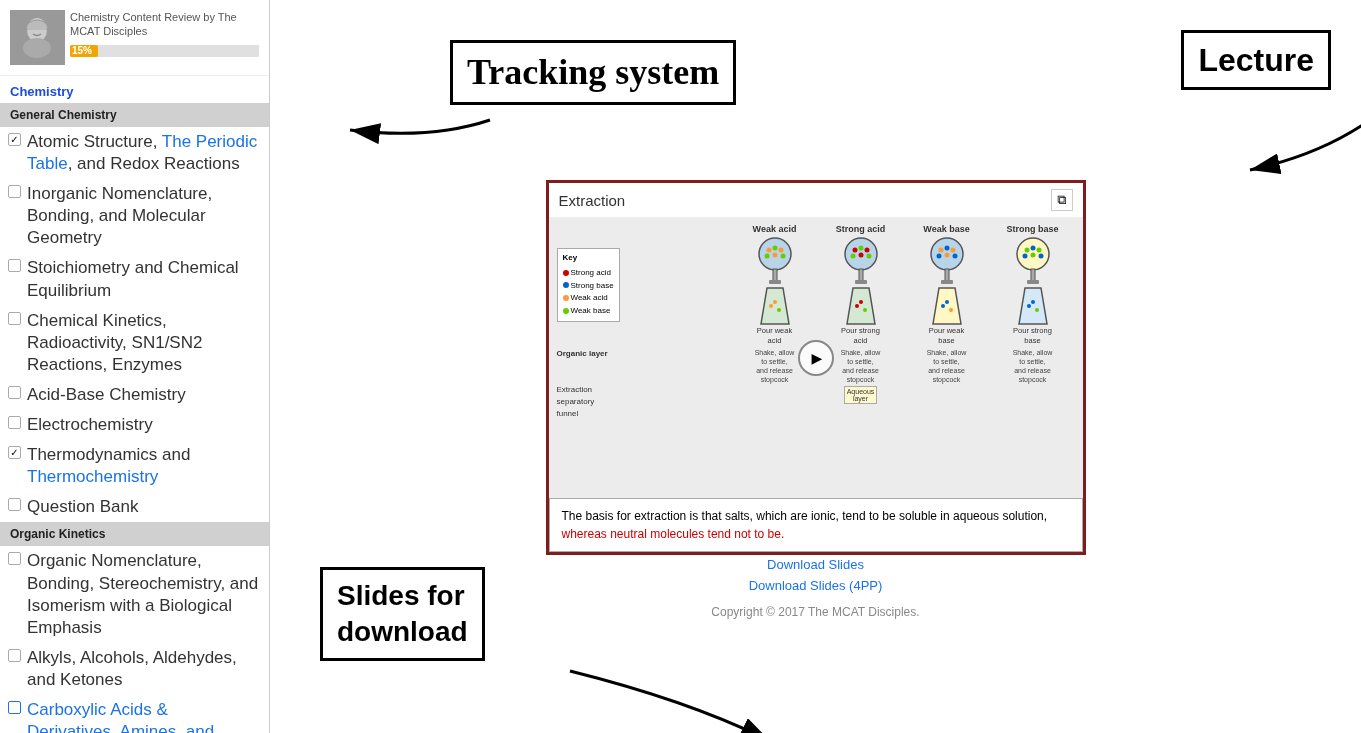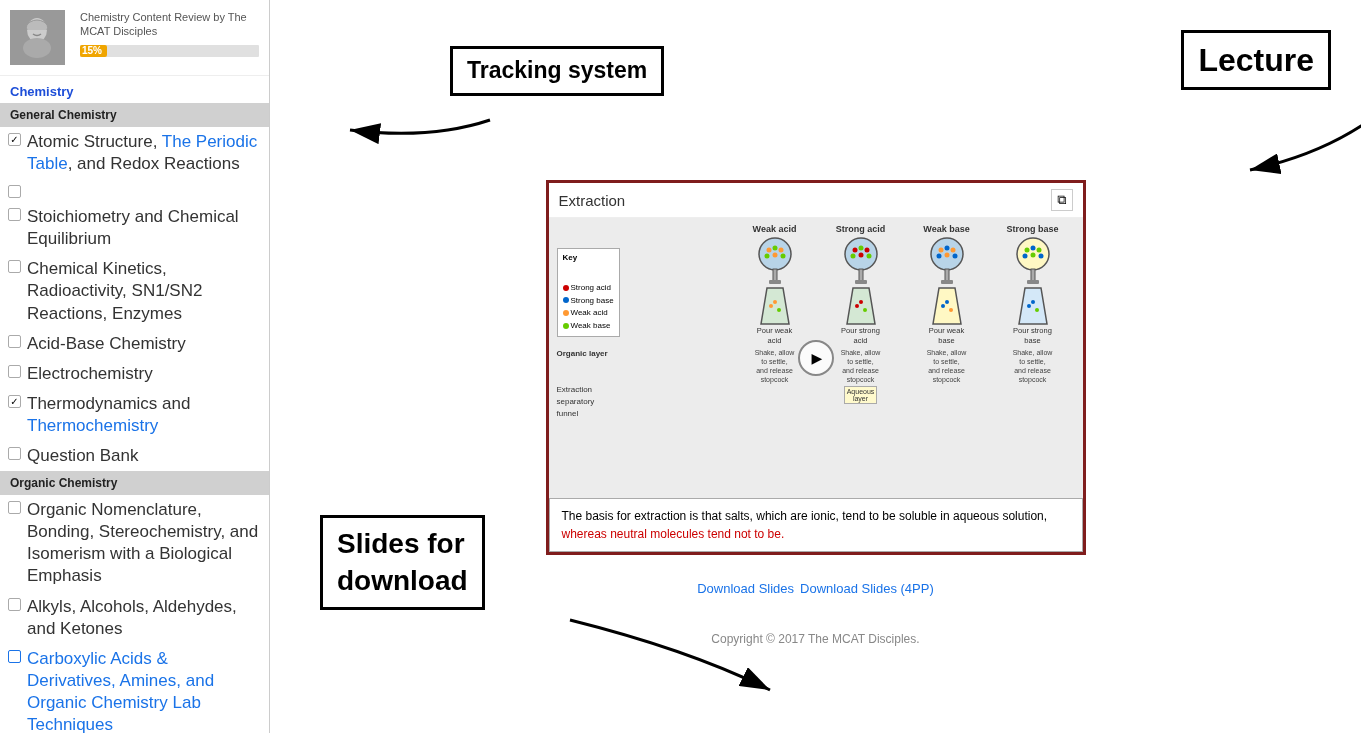--- a/index.html
+++ b/index.html
@@ -13,21 +13,21 @@
       background: #fff;
       display: flex;
       flex-direction: column;
     }
 
     .course-header {
       display: flex;
       align-items: flex-start;
       padding: 10px;
       border-bottom: 1px solid #eee;
-      gap: 15px;
+      gap: 5px;
     }
     .course-thumb {
       width: 55px;
       height: 55px;
       background: #888;
       flex-shrink: 0;
       display: flex;
       align-items: center;
       justify-content: center;
       overflow: hidden;
@@ -140,23 +140,23 @@
       background: #fff;
       border: 1px solid #aaa;
       padding: 8px 12px;
       font-size: 12px;
       line-height: 1.5;
       margin: 0;
     }
     .video-caption-box .red-text { color: #cc0000; font-weight: normal; }
 
     .download-section {
-      padding: 26px 0;
-      display: flex;
-      flex-direction: row;
+      padding: 2px 0;
+      display: flex;
+      flex-direction: column;
       align-items: center;
       gap: 6px;
     }
     .download-link {
       color: #1a73e8;
       text-decoration: none;
       font-size: 13px;
       cursor: pointer;
     }
 
@@ -235,20 +235,21 @@
   <div class="sidebar-section-title">Chemistry</div>
 
   <div class="category-header">General Chemistry</div>
 
   <div class="lesson-item">
     <div class="lesson-checkbox checked">✓</div>
     <div class="lesson-text">Atomic Structure, <a>The Periodic Table</a>, and Redox Reactions</div>
   </div>
   <div class="lesson-item">
     <div class="lesson-checkbox"></div>
+    <div class="lesson-text">Inorganic Nomenclature, Bonding, and Molecular Geometry</div>
   </div>
   <div class="lesson-item">
     <div class="lesson-checkbox"></div>
     <div class="lesson-text">Stoichiometry and Chemical Equilibrium</div>
   </div>
   <div class="lesson-item">
     <div class="lesson-checkbox"></div>
     <div class="lesson-text">Chemical Kinetics, Radioactivity, SN1/SN2 Reactions, Enzymes</div>
   </div>
   <div class="lesson-item">
@@ -261,21 +262,21 @@
   </div>
   <div class="lesson-item">
     <div class="lesson-checkbox checked">✓</div>
     <div class="lesson-text">Thermodynamics and <a>Thermochemistry</a></div>
   </div>
   <div class="lesson-item">
     <div class="lesson-checkbox"></div>
     <div class="lesson-text">Question Bank</div>
   </div>
 
-  <div class="category-header">Organic Chemistry</div>
+  <div class="category-header">Organic Kinetics</div>
 
   <div class="lesson-item">
     <div class="lesson-checkbox"></div>
     <div class="lesson-text">Organic Nomenclature, Bonding, Stereochemistry, and Isomerism with a Biological Emphasis</div>
   </div>
   <div class="lesson-item">
     <div class="lesson-checkbox"></div>
     <div class="lesson-text">Alkyls, Alcohols, Aldehydes, and Ketones</div>
   </div>
   <div class="lesson-item">
@@ -283,21 +284,21 @@
     <div class="lesson-text"><a>Carboxylic Acids &amp; Derivatives, Amines, and Organic Chemistry Lab Techniques</a></div>
   </div>
   <div class="lesson-item">
     <div class="lesson-checkbox"></div>
     <div class="lesson-text">Question Bank</div>
   </div>
 </div>
 
 <div id="main" style="position:relative; flex:1; padding: 10px 30px; overflow:hidden;">
 
-  <div class="annotation-box" style="top: 46px; left: 180px; font-size: 23px; font-weight:900;">
+  <div class="annotation-box" style="top: 40px; left: 180px; font-size: 36px; font-weight:900;font-family:Liberation Serif, serif;">
     <span>Tracking system</span>
   </div>
 
   <div class="annotation-box" style="top: 30px; right: 30px; font-size: 32px; font-weight:900;">
     <span>Lecture</span>
   </div>
 
   <svg style="position:absolute;top:0;left:0;width:100%;height:200px;z-index:8;pointer-events:none;">
     <defs>
       <marker id="arrowhead1" markerWidth="10" markerHeight="7" refX="10" refY="3.5" orient="auto">
@@ -321,21 +322,21 @@
 
       <div class="video-title-bar">
         <span>Extraction</span>
         <button class="video-expand-btn">⧉</button>
       </div>
 
       <div class="video-placeholder">
         <div style="width:100%;height:100%;position:relative;background:#ececec;overflow:hidden;padding:6px;">
 
           <div class="key-box">
-            <div style="font-weight:bold;margin-bottom:17px;">Key</div>
+            <div style="font-weight:bold;margin-bottom:2px;">Key</div>
             <div><span class="key-dot" style="background:#cc0000;"></span>Strong acid</div>
             <div><span class="key-dot" style="background:#0066cc;"></span>Strong base</div>
             <div><span class="key-dot" style="background:#ff9933;"></span>Weak acid</div>
             <div><span class="key-dot" style="background:#66cc00;"></span>Weak base</div>
           </div>
 
           <div class="labels-box">
             <div style="font-weight:bold;font-size:8px;">Organic layer</div>
             <br><br>
             <div style="font-size:8px;">Extraction<br>separatory<br>funnel</div>

